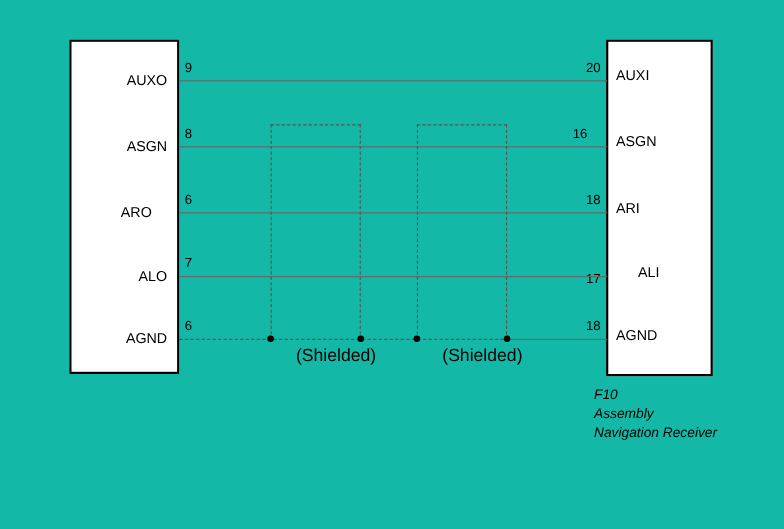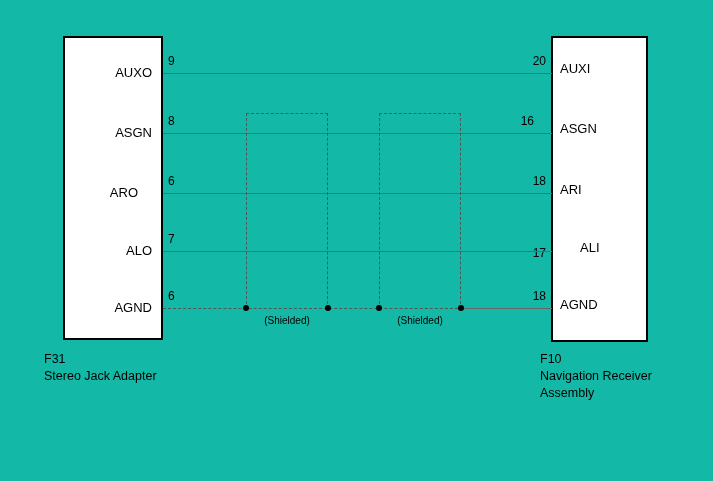--- a/index.html
+++ b/index.html
@@ -16,21 +16,21 @@
   .pin-num.left{text-align:left;}
   .pin-num.right{text-align:right;}
 
   .wire{position:absolute;height:0;border-top:1.5px solid #666;}
   .wire-dashed{position:absolute;height:0;border-top:1.5px dashed #555;}
 
   .shield-box{position:absolute;border:1.5px dashed #555;border-bottom:none;box-sizing:border-box;background:transparent;}
 
   .junction{position:absolute;width:6px;height:6px;border-radius:50%;background:#000;}
 
-  .shield-cap{position:absolute;font-size:10px;color:#000;white-space:nowrap;text-align:center;line-height:1;}
+  .shield-cap{position:absolute;font-size:16px;color:#000;white-space:nowrap;text-align:right;line-height:1;}
 
   .conn-caption{position:absolute;font-size:12.5px;color:#000;line-height:17px;white-space:nowrap;}
 </style>
 </head>
 <body>
 
 <div id="canvas">
 
   <div class="conn-box" style="left:63px;top:36px;width:100px;height:304px;"></div>
 
@@ -72,24 +72,20 @@
   <div class="shield-box" style="left:379px;top:113px;width:82px;height:196px;"></div>
 
   <div class="junction" style="left:243px;top:305px;"></div>
   <div class="junction" style="left:325px;top:305px;"></div>
   <div class="junction" style="left:376px;top:305px;"></div>
   <div class="junction" style="left:458px;top:305px;"></div>
 
   <div class="shield-cap" style="left:232px;top:316px;width:110px;">(Shielded)</div>
   <div class="shield-cap" style="left:365px;top:316px;width:110px;">(Shielded)</div>
 
-  <div class="conn-caption" style="left:44px;top:351px;">
-    <div>F31</div>
-    <div>Stereo Jack Adapter</div>
-  </div>
 
-  <div class="conn-caption" style="left:540px;top:351px;">
+  <div class="conn-caption" style="left:540px;top:351px;font-style:italic;">
     <div>F10</div>
+    <div>Assembly</div>
     <div>Navigation Receiver</div>
-    <div>Assembly</div>
   </div>
 
 </div>
 
 </body></html>

